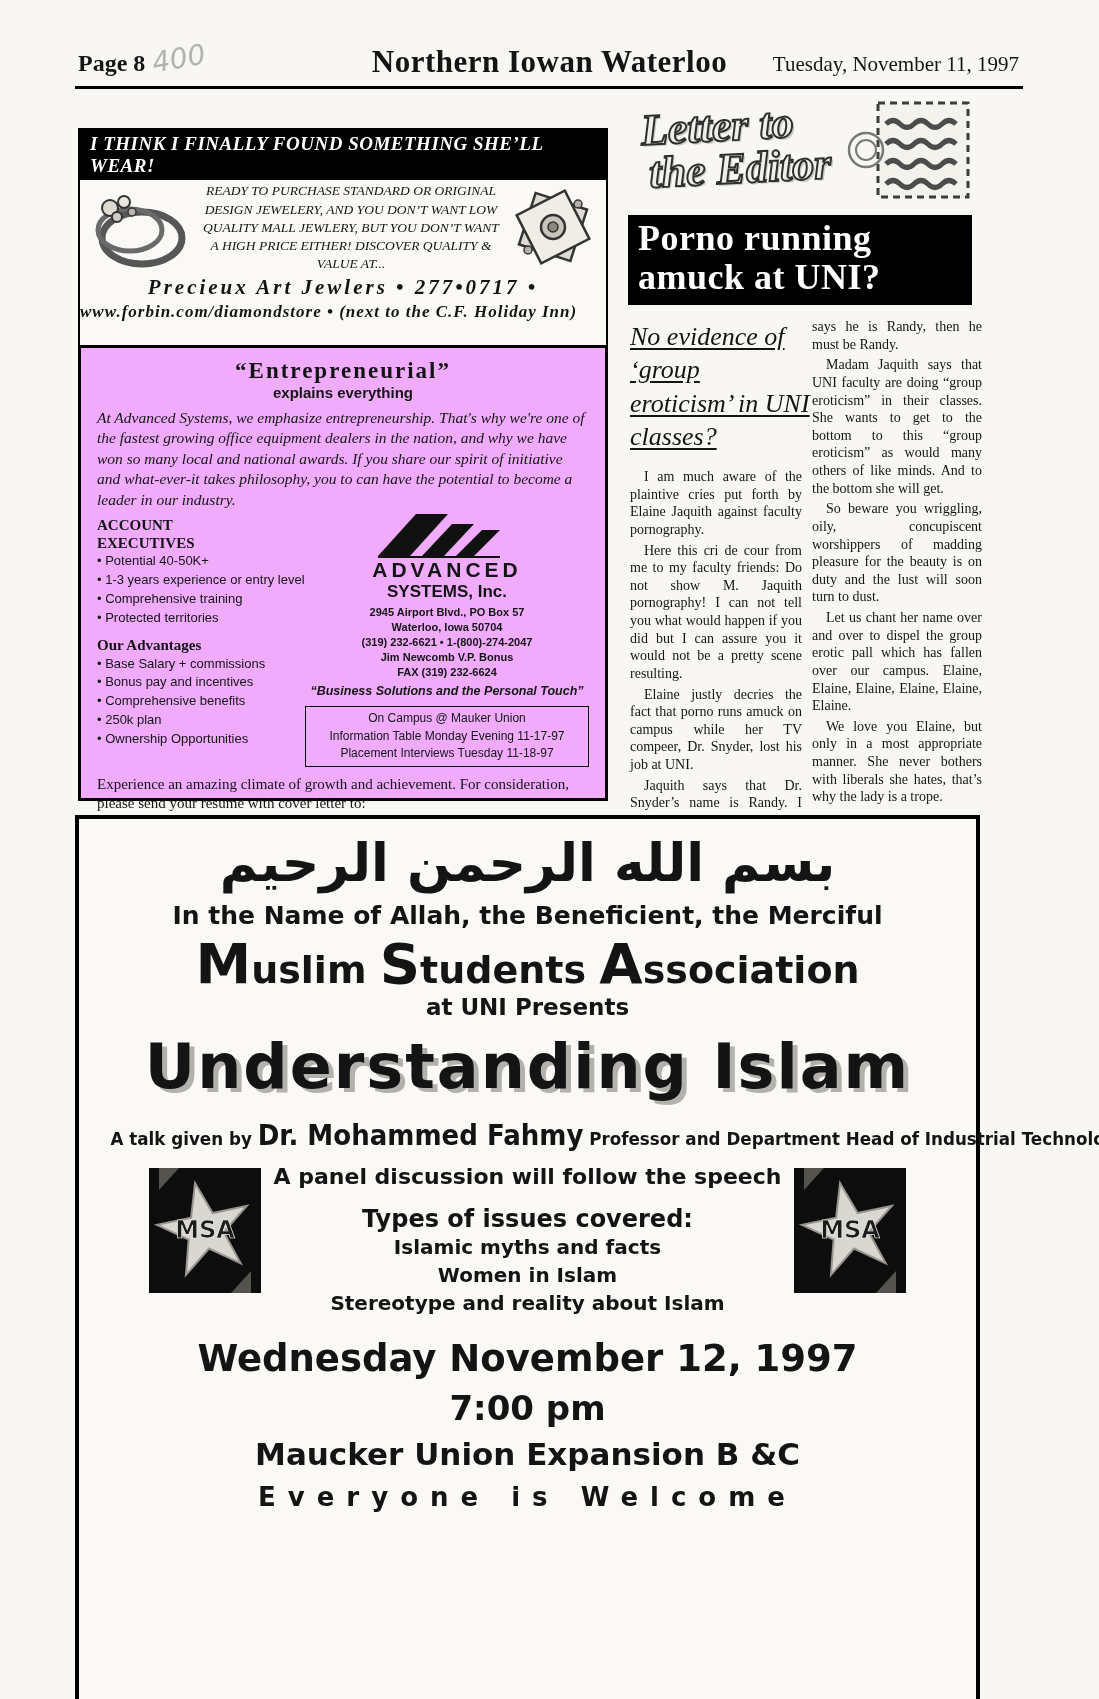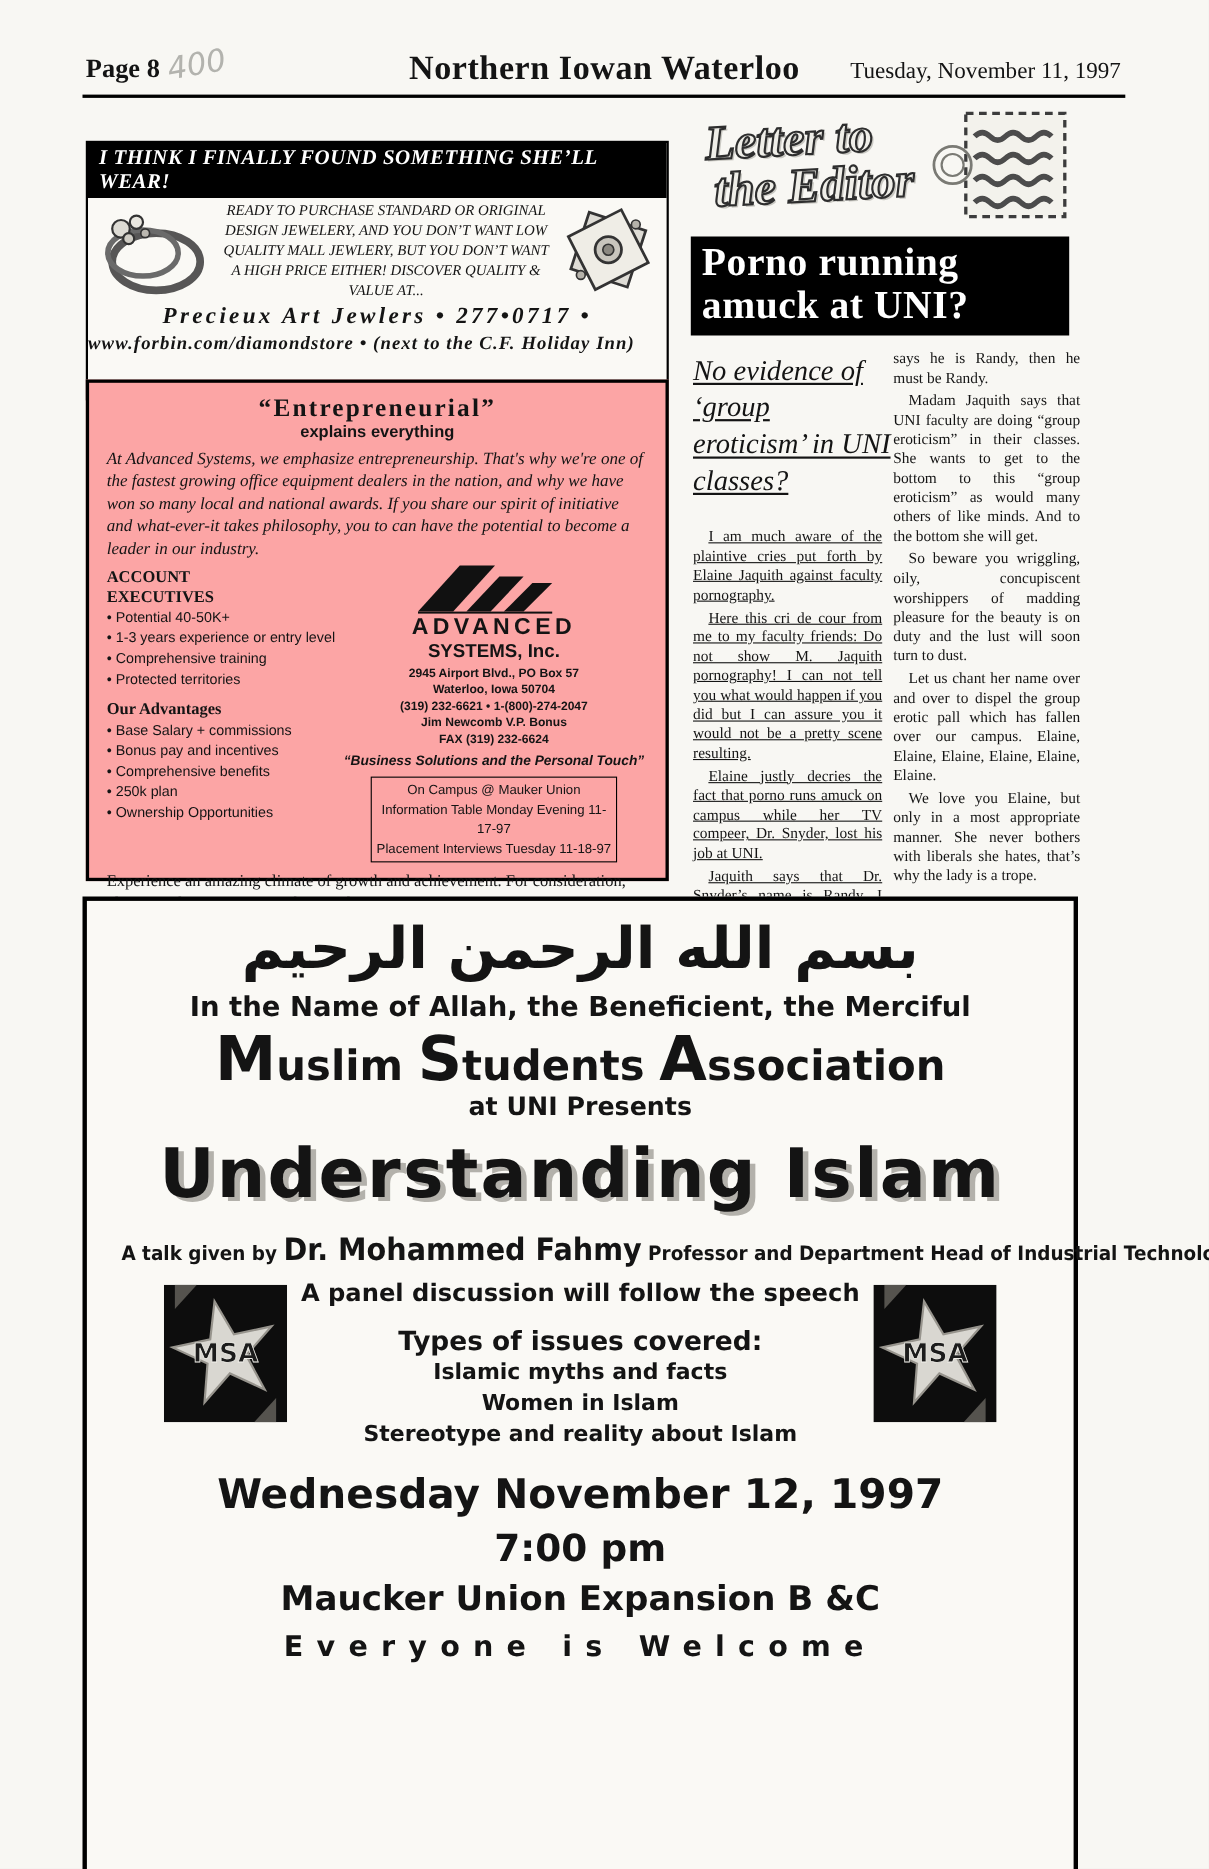--- a/index.html
+++ b/index.html
@@ -28,46 +28,46 @@
   .stamp { position:absolute; left:846px; top:98px; }
 
   
   .porno { position:absolute; left:628px; top:215px; width:344px; background:#000; color:#fff; padding:4px 10px 8px 10px; }
   .porno-line { font-weight:bold; font-size:36px; line-height:1.08; letter-spacing:0.5px; }
 
   
   .subhead { position:absolute; left:630px; top:320px; width:180px; font-style:italic; font-size:26px; line-height:1.28;
              text-decoration:underline; text-underline-offset:3px; }
   .col { position:absolute; }
-  .col-mid { left:630px; top:480px; width:172px;text-decoration:underline; }
+  .col-mid { left:630px; top:468px; width:172px; }
   .col-right { left:812px; top:318px; width:170px; }
   .col p { font-size:14px; line-height:1.26; text-align:justify; margin-bottom:3px; text-indent:14px; }
   .col p.noindent { text-indent:0; }
   .sig { margin-top:12px; }
   .sig-name { font-size:14.5px; font-weight:bold; }
   .sig-title { font-size:14.5px; }
 
   
-  .ent-ad { position:absolute; left:78px; top:345px; width:530px; height:456px; border:3px solid #000; background:#fca5a5; padding:10px 16px; }
+  .ent-ad { position:absolute; left:78px; top:345px; width:530px; height:456px; border:3px solid #000; background:#f0abfc; padding:10px 16px; }
   .ent-title { text-align:center; font-weight:bold; font-size:23px; letter-spacing:2px; }
   .ent-sub { text-align:center; font-weight:bold; font-size:15px; font-family:"Liberation Sans", sans-serif; }
   .ent-intro { font-style:italic; font-size:15.5px; line-height:1.32; margin-top:7px; }
   .ent-cols { display:flex; margin-top:2px; }
   .ent-left { width:212px; }
   .ent-left h4 { font-size:15px; font-weight:bold; line-height:1.2; margin-top:4px; }
   .ent-left .adv-head { margin-top:8px; margin-bottom:1px; }
   .ent-list { list-style:none; font-family:"Liberation Sans", sans-serif; font-size:13px; line-height:1.45; }
   .ent-list li::before { content:"• "; }
   .ent-right { flex:1; text-align:center; font-family:"Liberation Sans", sans-serif; }
   .ent-logo { display:block; margin:0 auto; }
   .ent-company1 { font-weight:bold; font-size:21px; letter-spacing:4px; }
   .ent-company2 { font-weight:bold; font-size:17px; }
   .ent-addr { font-size:11px; font-weight:bold; line-height:1.35; margin-top:3px; }
   .ent-tag { font-size:12.5px; font-weight:bold; font-style:italic; margin-top:5px; }
-  .ent-campus { border:1px solid #000; width:224px; margin:8px auto 0 auto; font-size:12px; line-height:1.45; padding:3px 2px; }
+  .ent-campus { border:1px solid #000; width:284px; margin:8px auto 0 auto; font-size:12px; line-height:1.45; padding:3px 2px; }
   .ent-close { font-size:15px; line-height:1.3; margin-top:8px; }
 
   
   .msa-ad { position:absolute; left:75px; top:815px; width:905px; height:1063px; border:4px solid #000; background:#faf9f5;
             text-align:center; font-family:"DejaVu Sans", sans-serif; font-weight:bold; }
   .msa-bismillah { font-size:52px; margin-top:14px; letter-spacing:2px; }
   .msa-line1 { font-size:25px; margin-top:8px; }
   .msa-org { font-size:38px; margin-top:6px; line-height:1; }
   .msa-org .initial { font-size:56px; }
   .msa-presents { font-size:23px; margin-top:2px; }

